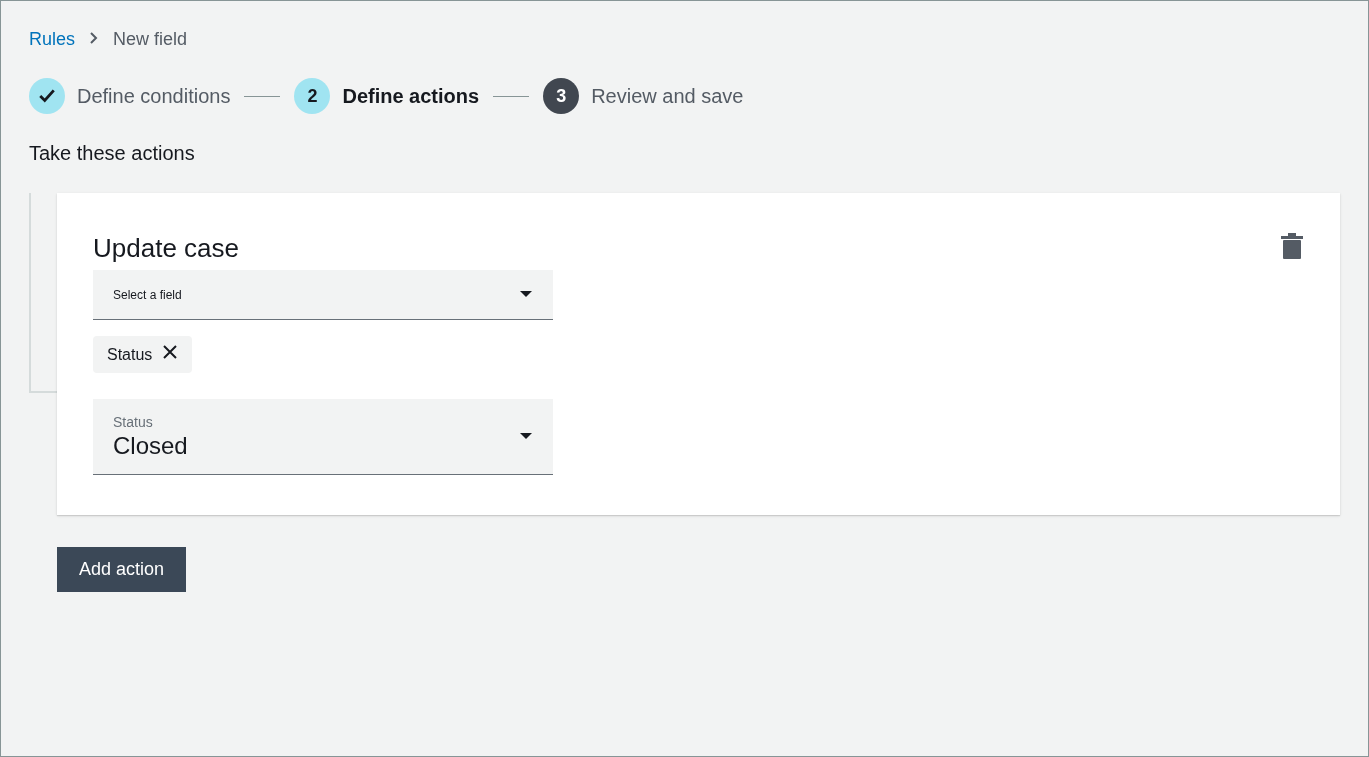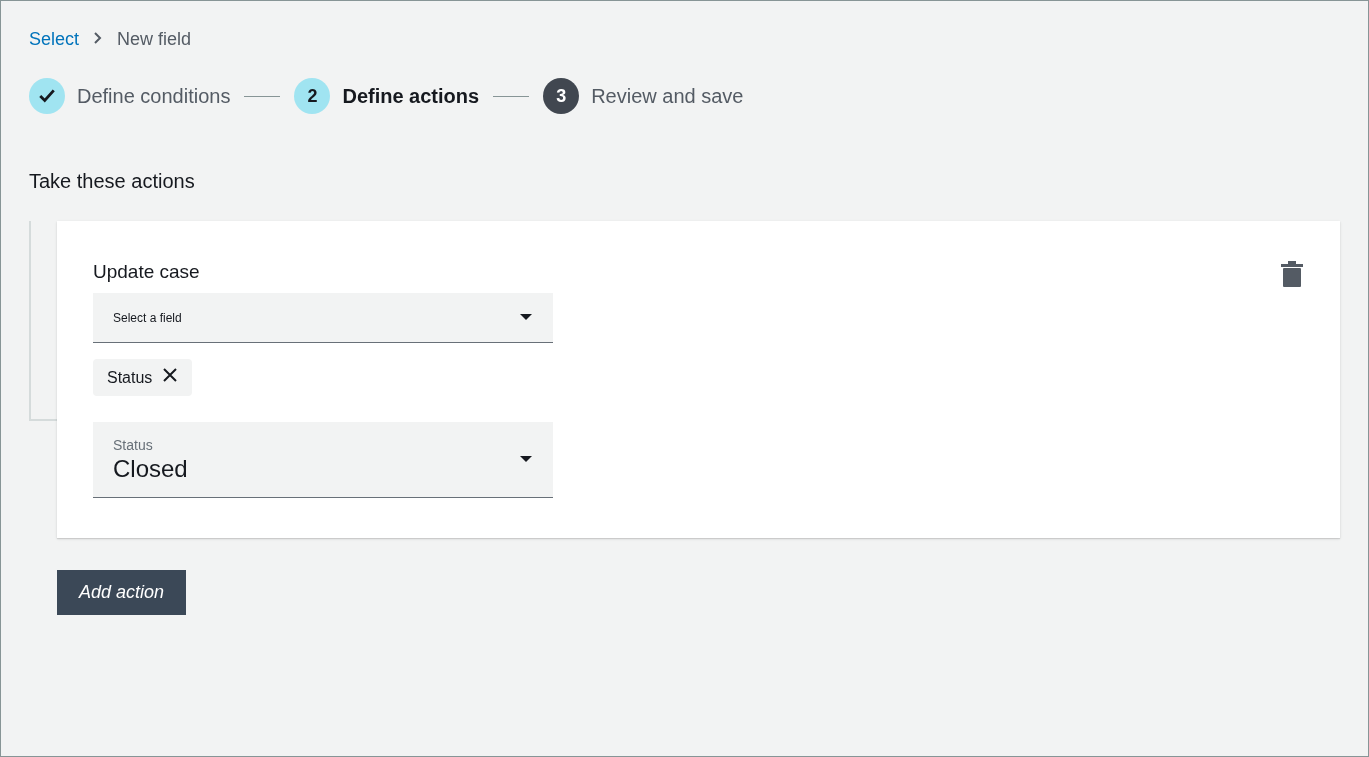--- a/index.html
+++ b/index.html
@@ -31,21 +31,21 @@
       color: #545b64;
       font-size: 14px;
     }
     .breadcrumb-current {
       color: #545b64;
     }
     .stepper {
       display: flex;
       align-items: center;
       gap: 14px;
-      margin-bottom: 56px;
+      margin-bottom: 28px;
       text-align: center;
     }
     .step {
       display: flex;
       align-items: center;
       gap: 12px;
     }
     .step-circle {
       width: 36px;
       height: 36px;
@@ -108,21 +108,21 @@
       padding: 40px 36px 40px 36px;
       box-shadow: 0 1px 1px rgba(0,0,0,0.1), 0 1px 3px rgba(0,0,0,0.1);
       position: relative;
     }
     .card-header {
       display: flex;
       justify-content: space-between;
       align-items: flex-start;
     }
     .card-title {
-      font-size: 19px;
+      font-size: 26px;
       font-weight: 400;
       color: #16191f;
       margin-bottom: 6px;
     }
     .card-subtitle {
       font-size: 18px;
       color: #545b64;
       margin-bottom: 24px;
     }
     .delete-icon {
@@ -194,34 +194,33 @@
     }
     .add-action-btn {
       background: #3b4857;
       color: #ffffff;
       border: none;
       padding: 12px 22px;
       font-size: 18px;
       font-weight: 400;
       cursor: pointer;
       margin-left: 28px;
-      font-style: italic;
     }
     .check-icon {
       width: 18px;
       height: 18px;
     }
   </style>
 </head>
 <body>
 
 
 
 <div class="breadcrumb">
-  <a href="#" class="breadcrumb-link">Select</a>
+  <a href="#" class="breadcrumb-link">Rules</a>
   <span class="breadcrumb-chevron">
     <svg width="10" height="14" viewBox="0 0 10 14">
         <path d="M2 2 L7 7 L2 12" stroke="#545b64" stroke-width="2" fill="none"></path>
       </svg>
   </span>
   <span class="breadcrumb-current">New field</span>
 </div>
 
 <div class="stepper">
   <div class="step">

